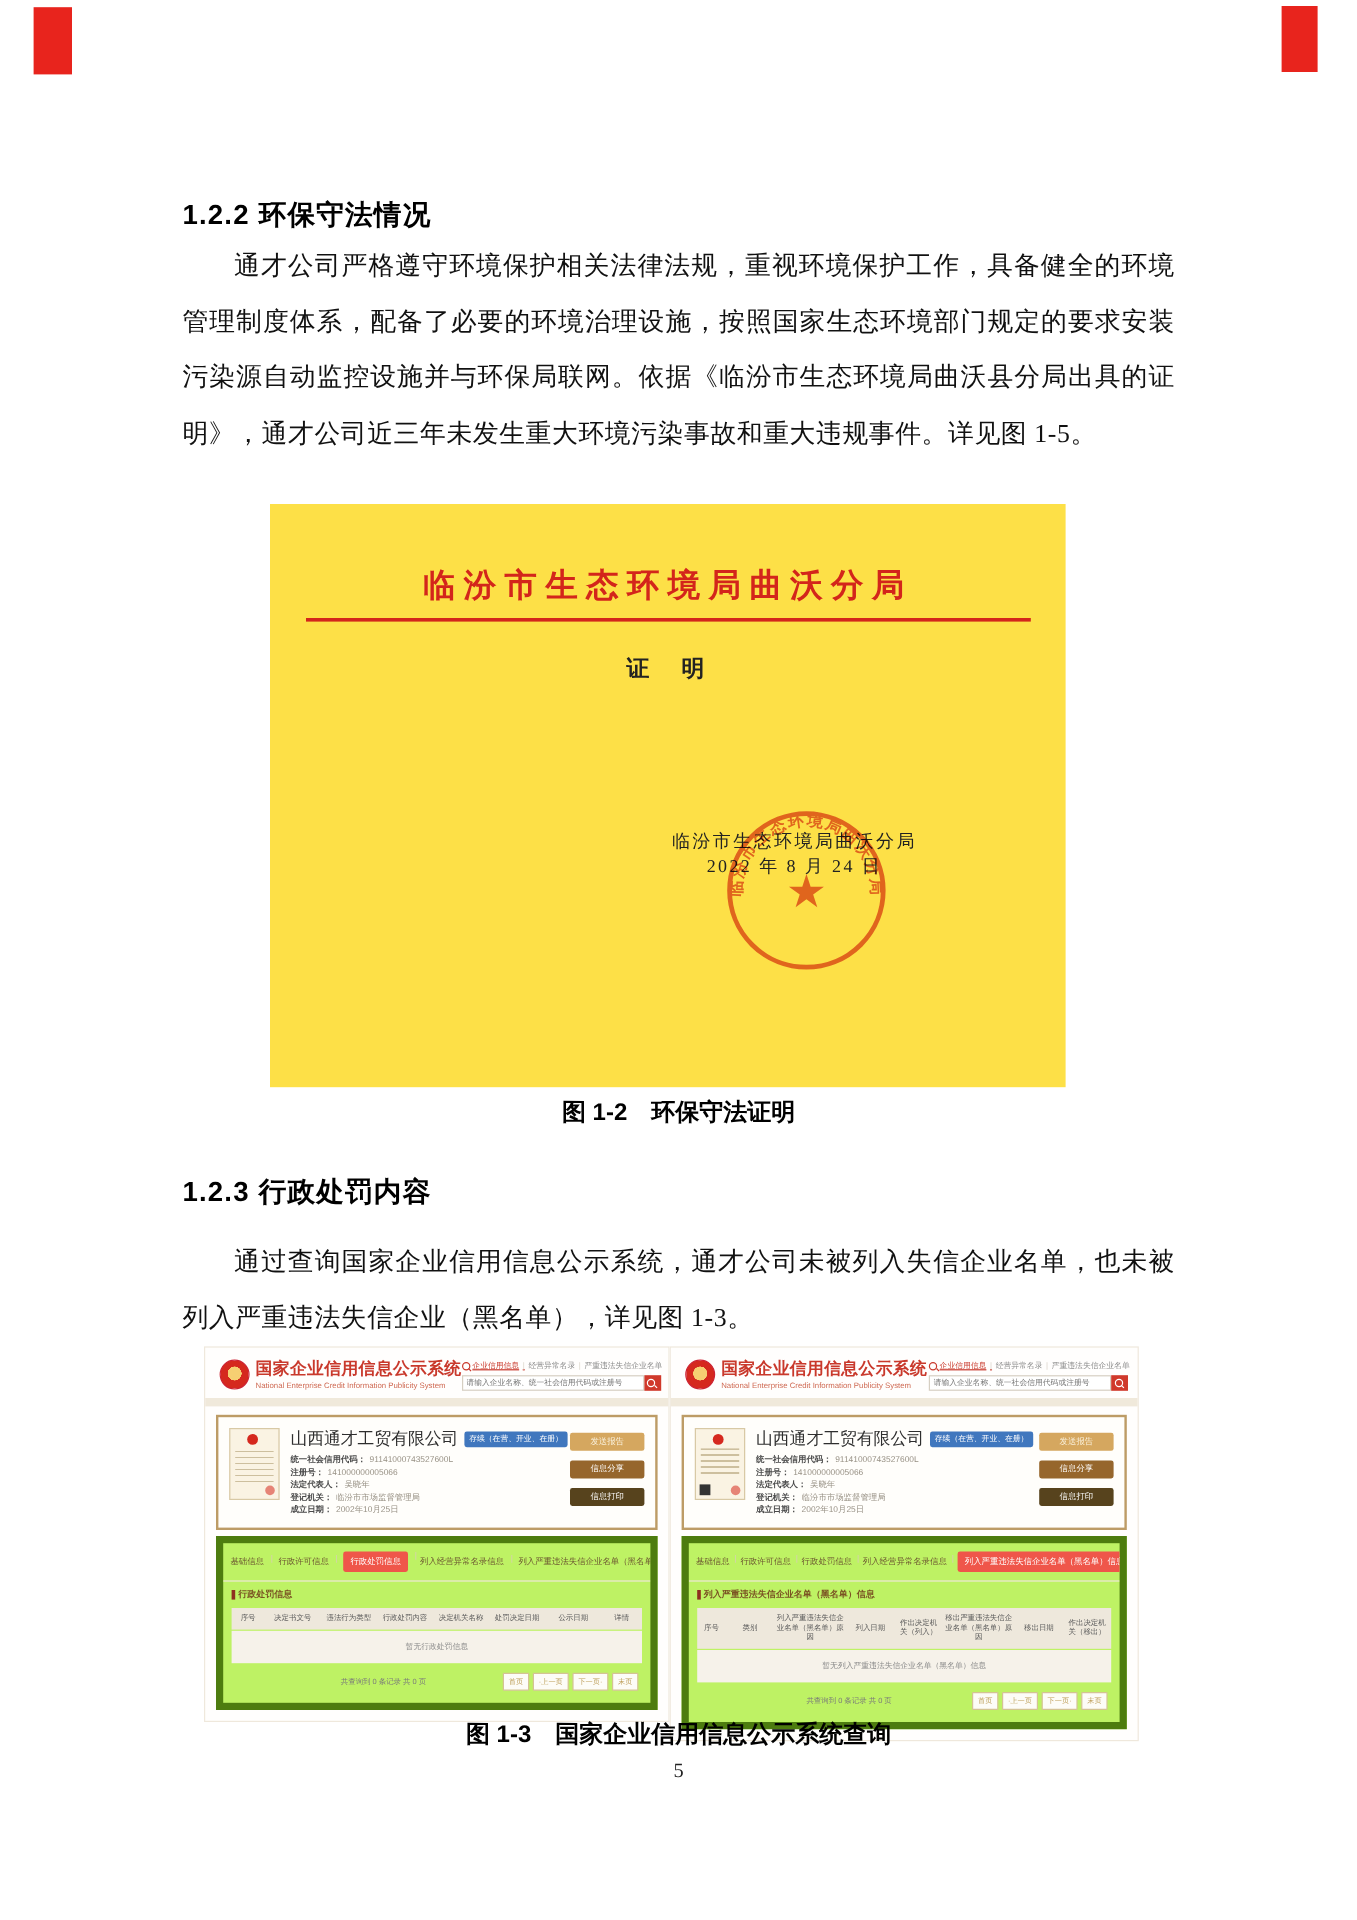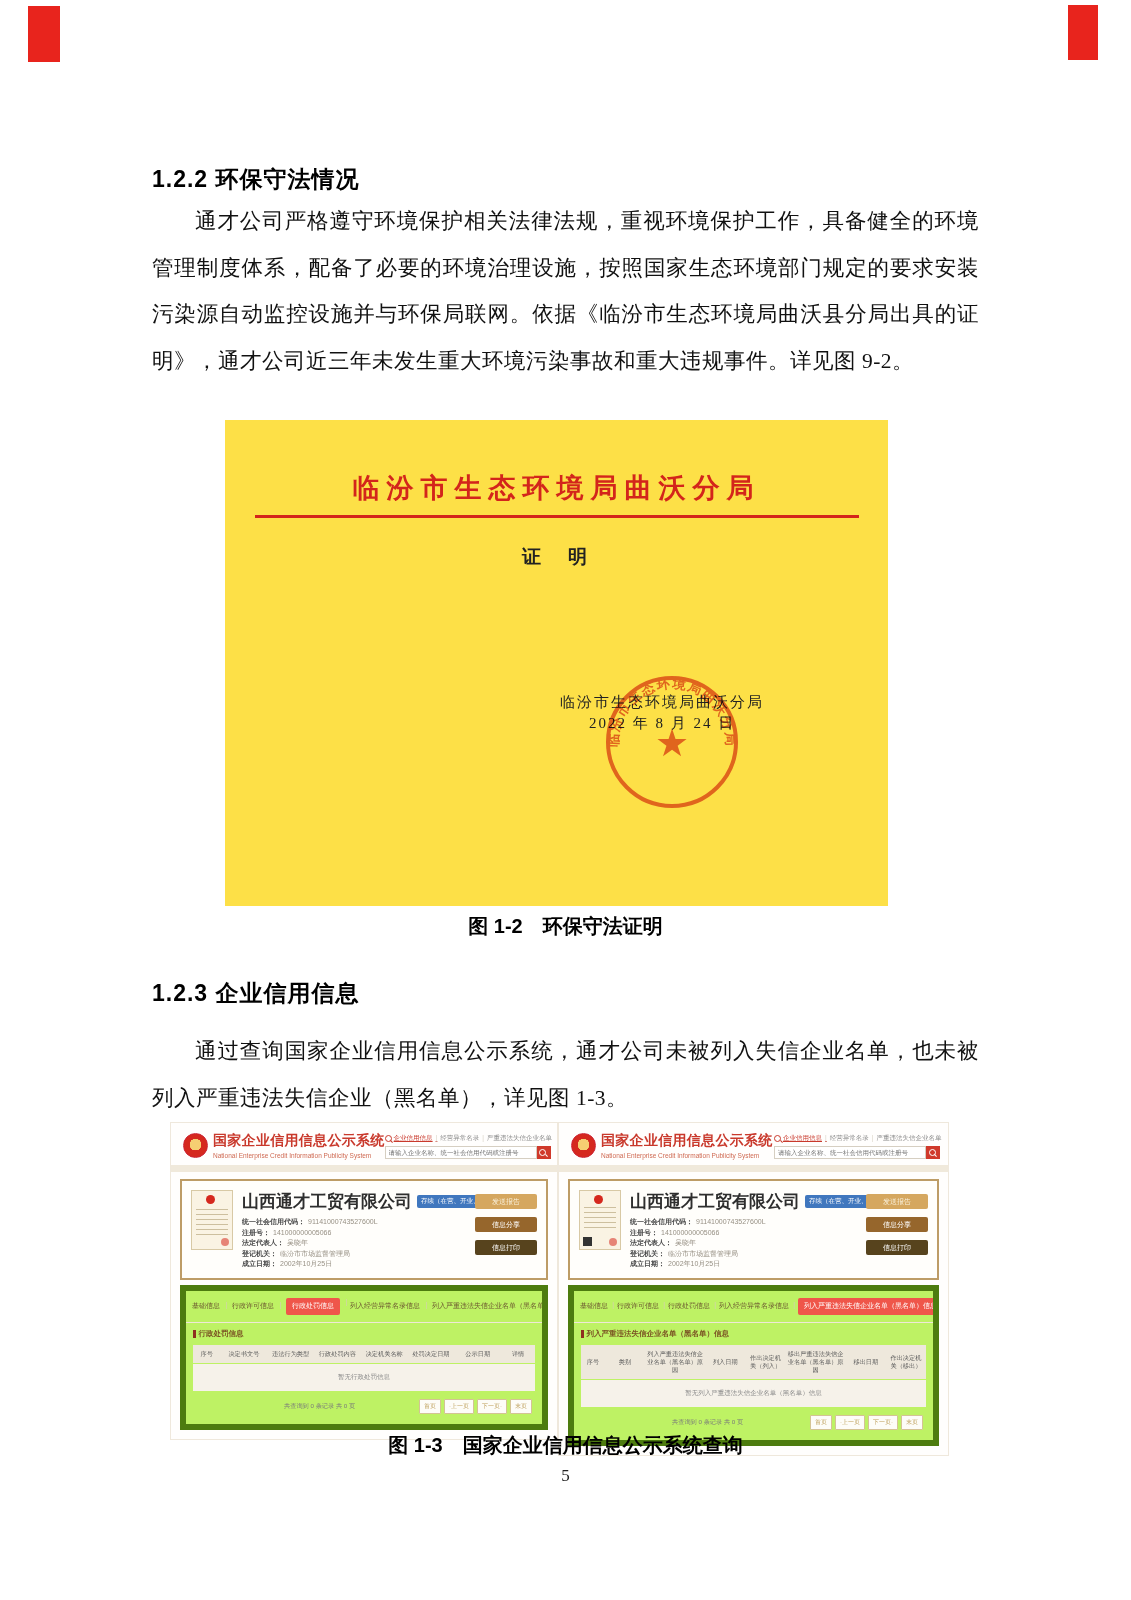--- a/index.html
+++ b/index.html
@@ -112,21 +112,21 @@
   .license{width:40px;height:58px;background:#faf3e3;border:1px solid #d8c9a5;position:relative;flex:none;}
   .license::before{content:"";position:absolute;left:14px;top:4px;width:9px;height:9px;border-radius:50%;background:#d5281e;}
   .license .lines{position:absolute;left:4px;right:4px;top:18px;height:26px;
     background:repeating-linear-gradient(#cdbf9e 0 1px, transparent 1px 5px);}
   .license::after{content:"";position:absolute;right:3px;bottom:3px;width:8px;height:8px;border-radius:50%;background:rgba(213,40,30,.55);}
   .license.qr .lines{top:16px;height:22px;}
   .license .qrblock{display:none;}
   .license.qr .qrblock{display:block;position:absolute;left:3px;bottom:3px;width:9px;height:9px;background:#333;}
   .company-info{margin-left:9px;flex:1;min-width:0;}
   .company-name-row{display:flex;align-items:center;}
-  .company-name{font-size:17px;font-weight:bold;color:#2e2e2e;white-space:nowrap;}
+  .company-name{font-size:14px;font-weight:normal;color:#2e2e2e;white-space:nowrap;}
   .status-badge{margin-left:5px;background:#4077be;color:#fff;font-size:6.5px;padding:2px 4px;border-radius:2px;white-space:nowrap;}
   .fields{margin-top:4px;}
   .field{font-size:7px;line-height:10.5px;display:flex;white-space:nowrap;}
   .field-label{color:#4a4a4a;font-weight:bold;margin-right:3px;}
   .field-value{color:#979084;}
   .company-buttons{display:flex;flex-direction:column;gap:8px;margin:4px 0 0 6px;flex:none;}
   .cbtn{width:62px;height:15px;border:none;border-radius:2px;color:#fff;font-size:7px;line-height:15px;text-align:center;padding:0;
     font-family:"Liberation Sans","DejaVu Sans",sans-serif;}
   .cbtn:nth-of-type(1){background:#d5a75f;color:#faf2dd;}
   .cbtn:nth-of-type(2){background:#96662c;}
@@ -159,42 +159,42 @@
   .page-btn{border:1px solid #d4c394;color:#bfa05c;font-size:6px;padding:2px 4px;background:#fdfcf7;border-radius:1px;
     font-family:"Liberation Sans","DejaVu Sans",sans-serif;white-space:nowrap;}
 </style>
 </head>
 <body>
 
 <div class="corner-mark left"></div>
 <div class="corner-mark right"></div>
 
 <div class="doc-heading" id="heading-222">1.2.2 环保守法情况</div>
-<div class="doc-para" id="para-222">通才公司严格遵守环境保护相关法律法规，重视环境保护工作，具备健全的环境管理制度体系，配备了必要的环境治理设施，按照国家生态环境部门规定的要求安装污染源自动监控设施并与环保局联网。依据《临汾市生态环境局曲沃县分局出具的证明》，通才公司近三年未发生重大环境污染事故和重大违规事件。详见图 9-2。</div>
+<div class="doc-para" id="para-222">通才公司严格遵守环境保护相关法律法规，重视环境保护工作，具备健全的环境管理制度体系，配备了必要的环境治理设施，按照国家生态环境部门规定的要求安装污染源自动监控设施并与环保局联网。依据《临汾市生态环境局曲沃县分局出具的证明》，通才公司近三年未发生重大环境污染事故和重大违规事件。详见图 1-5。</div>
 
 <div class="certificate">
   <div class="cert-agency">临汾市生态环境局曲沃分局</div>
   <div class="cert-rule"></div>
   <div class="cert-doc-title">证　明</div>
   <div class="cert-sign">
     <div>临汾市生态环境局曲沃分局</div>
     <div>2022 年 8 月 24 日</div>
   </div>
   <svg class="cert-stamp" viewBox="0 0 140 140">
     <circle cx="70" cy="70" r="64" fill="none" stroke="#dd5a4c" stroke-width="4"></circle>
     <path id="stamp-arc" d="M 16 70 A 54 54 0 0 1 124 70" fill="none"></path>
     <text font-size="13.5" fill="#dd5a4c" letter-spacing="1.5" font-weight="bold">
       <textPath href="#stamp-arc" startOffset="50%" text-anchor="middle">临汾市生态环境局曲沃分局</textPath>
     </text>
     <text x="70" y="84" text-anchor="middle" font-size="38" fill="#dd5a4c">★</text>
   </svg>
 </div>
 <div class="fig-caption" id="caption-1-2">图 1-2　环保守法证明</div>
 
-<div class="doc-heading" id="heading-223">1.2.3 企业信用信息</div>
+<div class="doc-heading" id="heading-223">1.2.3 行政处罚内容</div>
 <div class="doc-para" id="para-223">通过查询国家企业信用信息公示系统，通才公司未被列入失信企业名单，也未被列入严重违法失信企业（黑名单），详见图 1-3。</div>
 
 <div class="shots-row">
 
   <div class="shot-card left">
     <div class="shot-header">
       <div class="emblem"></div>
       <div class="site-titles">
         <div class="site-title">国家企业信用信息公示系统</div>
         <div class="site-sub">National Enterprise Credit Information Publicity System</div>

